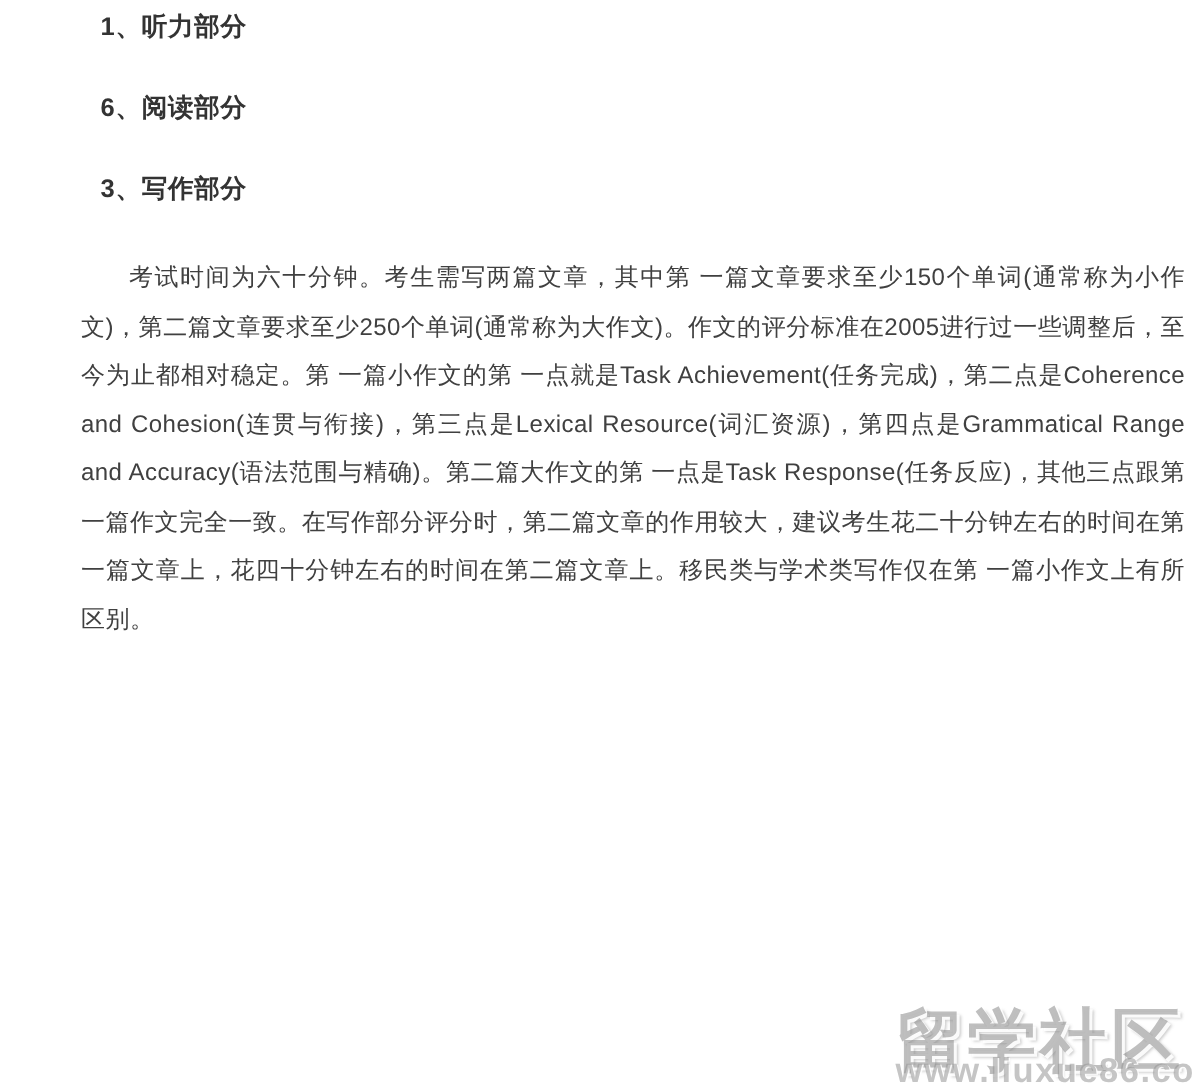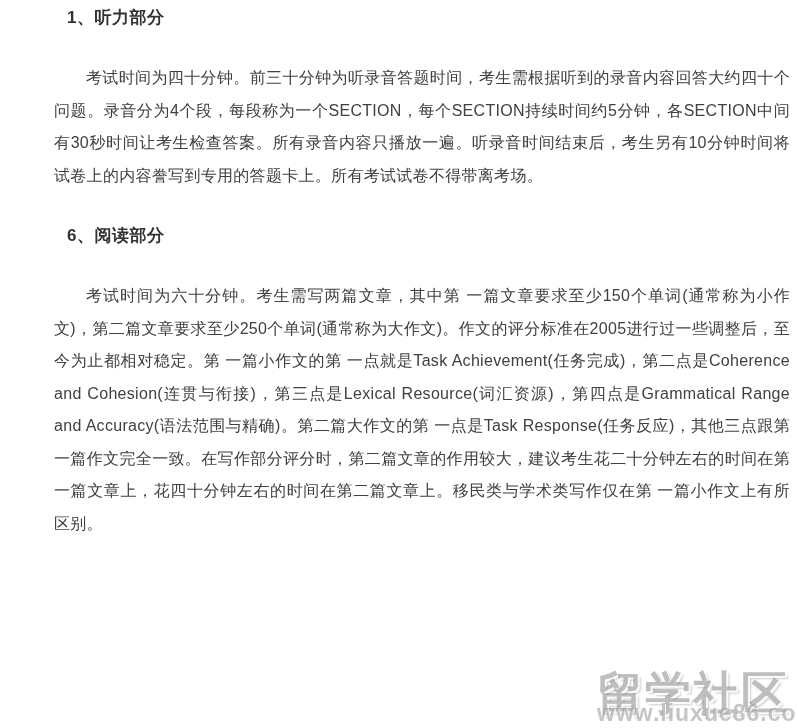--- a/index.html
+++ b/index.html
@@ -68,25 +68,25 @@
     letter-spacing: 1px;
   }
 </style>
 </head>
 <body>
 
 <div class="doc">
 
   <h2 class="section-heading">1、听力部分</h2>
 
-  <p class="section-paragraph">考试时间为四十分钟。前三十分钟为听录音答题时间，考生需根据听到的录音内容回答大约四十个问题。录音分为4个段，每段称为一个SECTION，每个SECTION持续时间约5分钟，各SECTION中间有30秒时间让考生检查答案。所有录音内容只播放一遍。听录音时间结束后，考生另有10分钟时间将试卷上的内容誊写到专用的答题卡上。所有考试试卷不得带离考场。</p>
 
   <h2 class="section-heading">6、阅读部分</h2>
 
 
+  <h2 class="section-heading">3、写作部分</h2>
 
   <p class="section-paragraph">考试时间为六十分钟。考生需写两篇文章，其中第 一篇文章要求至少150个单词(通常称为小作文)，第二篇文章要求至少250个单词(通常称为大作文)。作文的评分标准在2005进行过一些调整后，至今为止都相对稳定。第 一篇小作文的第 一点就是Task Achievement(任务完成)，第二点是Coherence and Cohesion(连贯与衔接)，第三点是Lexical Resource(词汇资源)，第四点是Grammatical Range and Accuracy(语法范围与精确)。第二篇大作文的第 一点是Task Response(任务反应)，其他三点跟第 一篇作文完全一致。在写作部分评分时，第二篇文章的作用较大，建议考生花二十分钟左右的时间在第 一篇文章上，花四十分钟左右的时间在第二篇文章上。移民类与学术类写作仅在第 一篇小作文上有所区别。</p>
 
   <div class="watermark">
     <div class="wm-brand">留学社区</div>
     <div class="wm-url">www.liuxue86.com</div>
   </div>
 
 </div>
 

